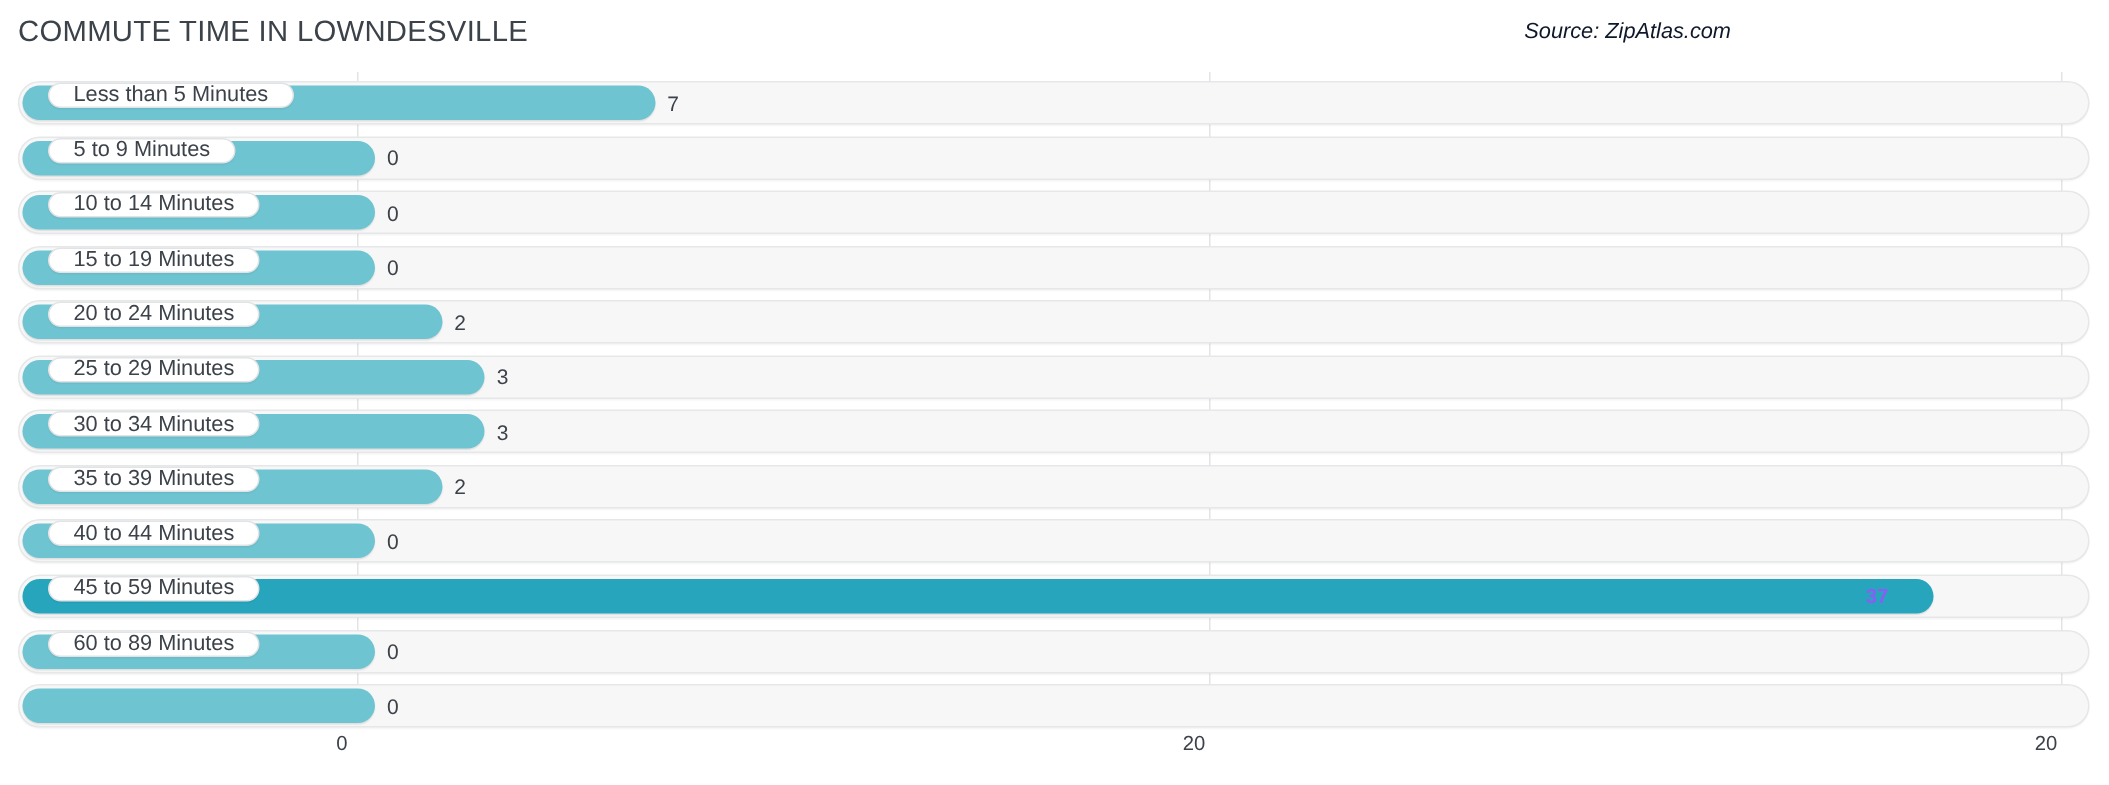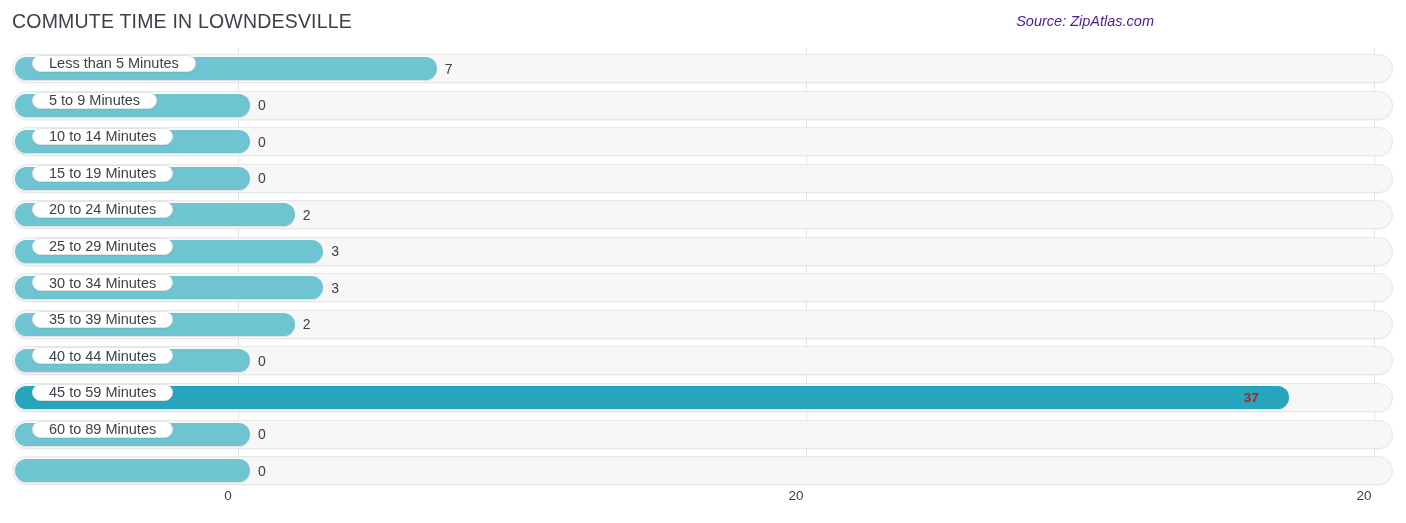--- a/index.html
+++ b/index.html
@@ -28,21 +28,21 @@
     font-weight: 400;
     letter-spacing: .2px;
     color: #3c4249;
     white-space: nowrap;
   }
   .chart-source {
     position: absolute;
     right: 12px; top: 13px;
     font-size: 14.5px;
     font-style: italic;
-    color: #4c1d95;
+    color: #0f172a;
     white-space: nowrap;
   }
 
   
   .plot {
     position: absolute;
     left: 0; top: 46px;
     width: 1406px; height: 440px;
   }
   .gridlines {
@@ -118,21 +118,21 @@
     position: absolute;
     top: 0;
     height: 29px;
     display: flex;
     align-items: center;
     font-size: 14px;
     color: #3c4249;
     white-space: nowrap;
   }
   .value.inside {
-    color: #b91c1c;
+    color: #8b5cf6;
     font-weight: 700;
     font-size: 13.5px;
   }
 
   
   .axis {
     position: absolute;
     left: 0; top: 486px;
     width: 1406px; height: 37px;
   }

